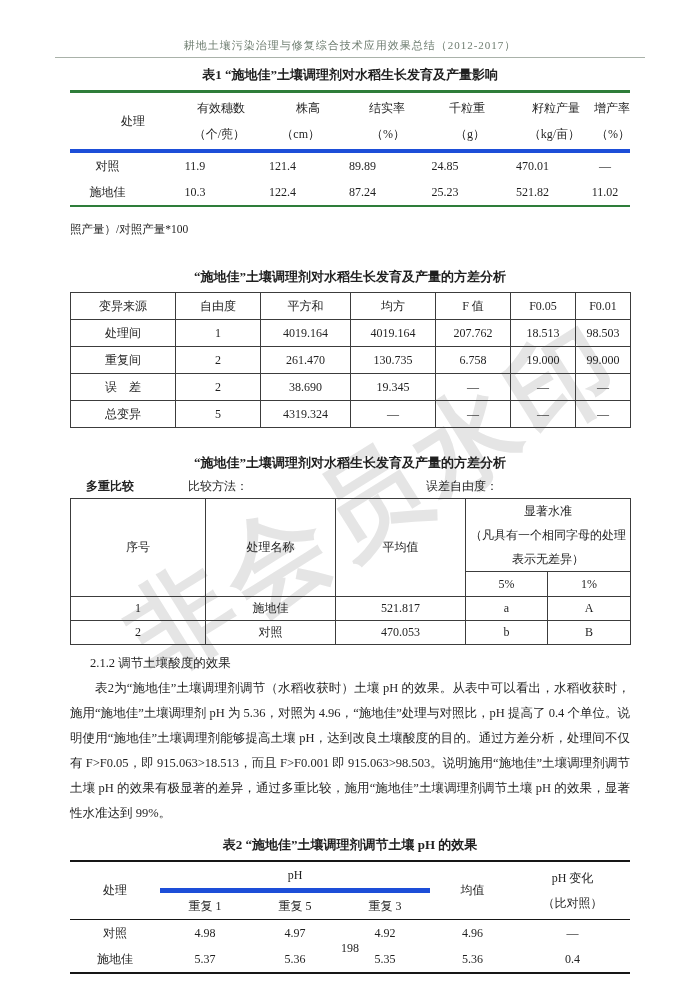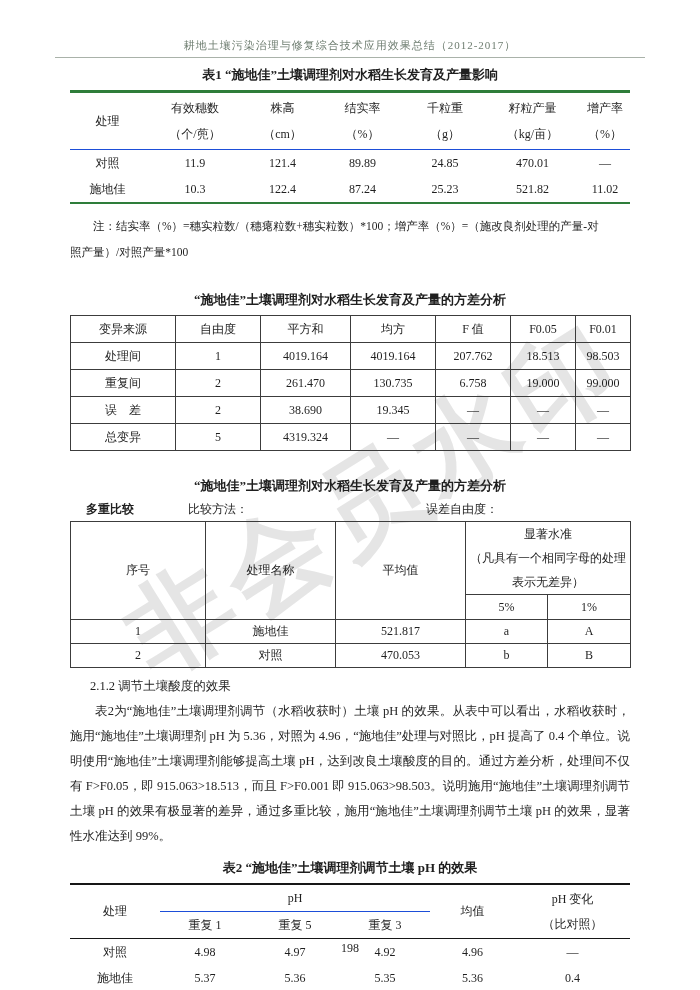--- a/index.html
+++ b/index.html
@@ -16,21 +16,21 @@
   .watermark{position:absolute;left:55px;top:430px;width:640px;text-align:center;
     font-size:104px;font-weight:bold;letter-spacing:8px;color:rgba(125,125,125,0.20);
     transform:rotate(-32deg);transform-origin:center;pointer-events:none;white-space:nowrap;z-index:1;}
   
   .content{position:absolute;top:66px;left:70px;width:560px;z-index:2;}
   .tbl-title{font-weight:bold;font-size:13px;text-align:center;margin:0 0 6px 0;}
   table{border-collapse:collapse;width:560px;table-layout:fixed;font-size:12px;}
   td,th{padding:0;text-align:center;vertical-align:middle;font-weight:normal;overflow:hidden;}
   
   .t1{border-top:3px solid #2e7d3a;border-bottom:2px solid #2e7d3a;}
-  .t1 .hd th{border-bottom:1px solid #1d4ed8;height:56px;}
+  .t1 .hd th{border-bottom:4px solid #1d4ed8;height:56px;text-align:right;}
   .t1 .hd .l{line-height:26px;}
   .t1 td{height:26px;}
   
   .note{font-size:11.5px;line-height:26px;margin:9px 0 0 0;}
   .note .ind{text-indent:2em;}
   
   .grid td,.grid th{border:1px solid #3c3c3c;height:26px;}
   .sp1{height:26px;}
   
   .meta{display:flex;font-size:12px;margin:0 0 3px 0;align-items:baseline;}
@@ -42,21 +42,21 @@
   .multi .bighead .l{line-height:24px;}
   .multi .subrow th{height:24px;}
   .multi td{height:23px;}
   
   .h3{font-size:12.5px;margin:10px 0 4px 0;text-indent:1.6em;}
   .para{font-size:12.5px;line-height:25px;text-align:justify;text-indent:2em;margin:0 0 10px 0;}
   
   .t4{border-top:2.5px solid #161616;border-bottom:2.5px solid #161616;}
   .t4 th{height:26px;}
   .t4 td{height:26px;}
-  .t4 .ph-group{border-bottom:1px solid #1d4ed8;}
+  .t4 .ph-group{border-bottom:5px solid #1d4ed8;}
   .t4 .hdr-bottom{border-bottom:1.5px solid #161616;}
   .t4 .two-line{line-height:25px;}
   .page-number{position:absolute;bottom:34px;left:0;width:100%;text-align:center;font-size:12px;z-index:2;}.gap26{height:26px;}
 </style>
 </head>
 <body>
 
 <div class="page">
 
   <div class="running-head">耕地土壤污染治理与修复综合技术应用效果总结（2012-2017）</div>
@@ -125,21 +125,20 @@
           <td>122.4</td>
           <td>87.24</td>
           <td>25.23</td>
           <td>521.82</td>
           <td>11.02</td>
         </tr>
       </tbody>
     </table>
 
     <div class="note">
-      <div class="ind">注：结实率（%）=穗实粒数/（穗瘪粒数+穗实粒数）*100；增产率（%）=（施改良剂处理的产量-对</div>
       <div>照产量）/对照产量*100</div>
     </div>
 
     <div class="gap26"></div>
 
     <div class="tbl-title">“施地佳”土壤调理剂对水稻生长发育及产量的方差分析</div>
     <table class="grid">
       <colgroup>
           <col style="width:105px">
           <col style="width:85px">

